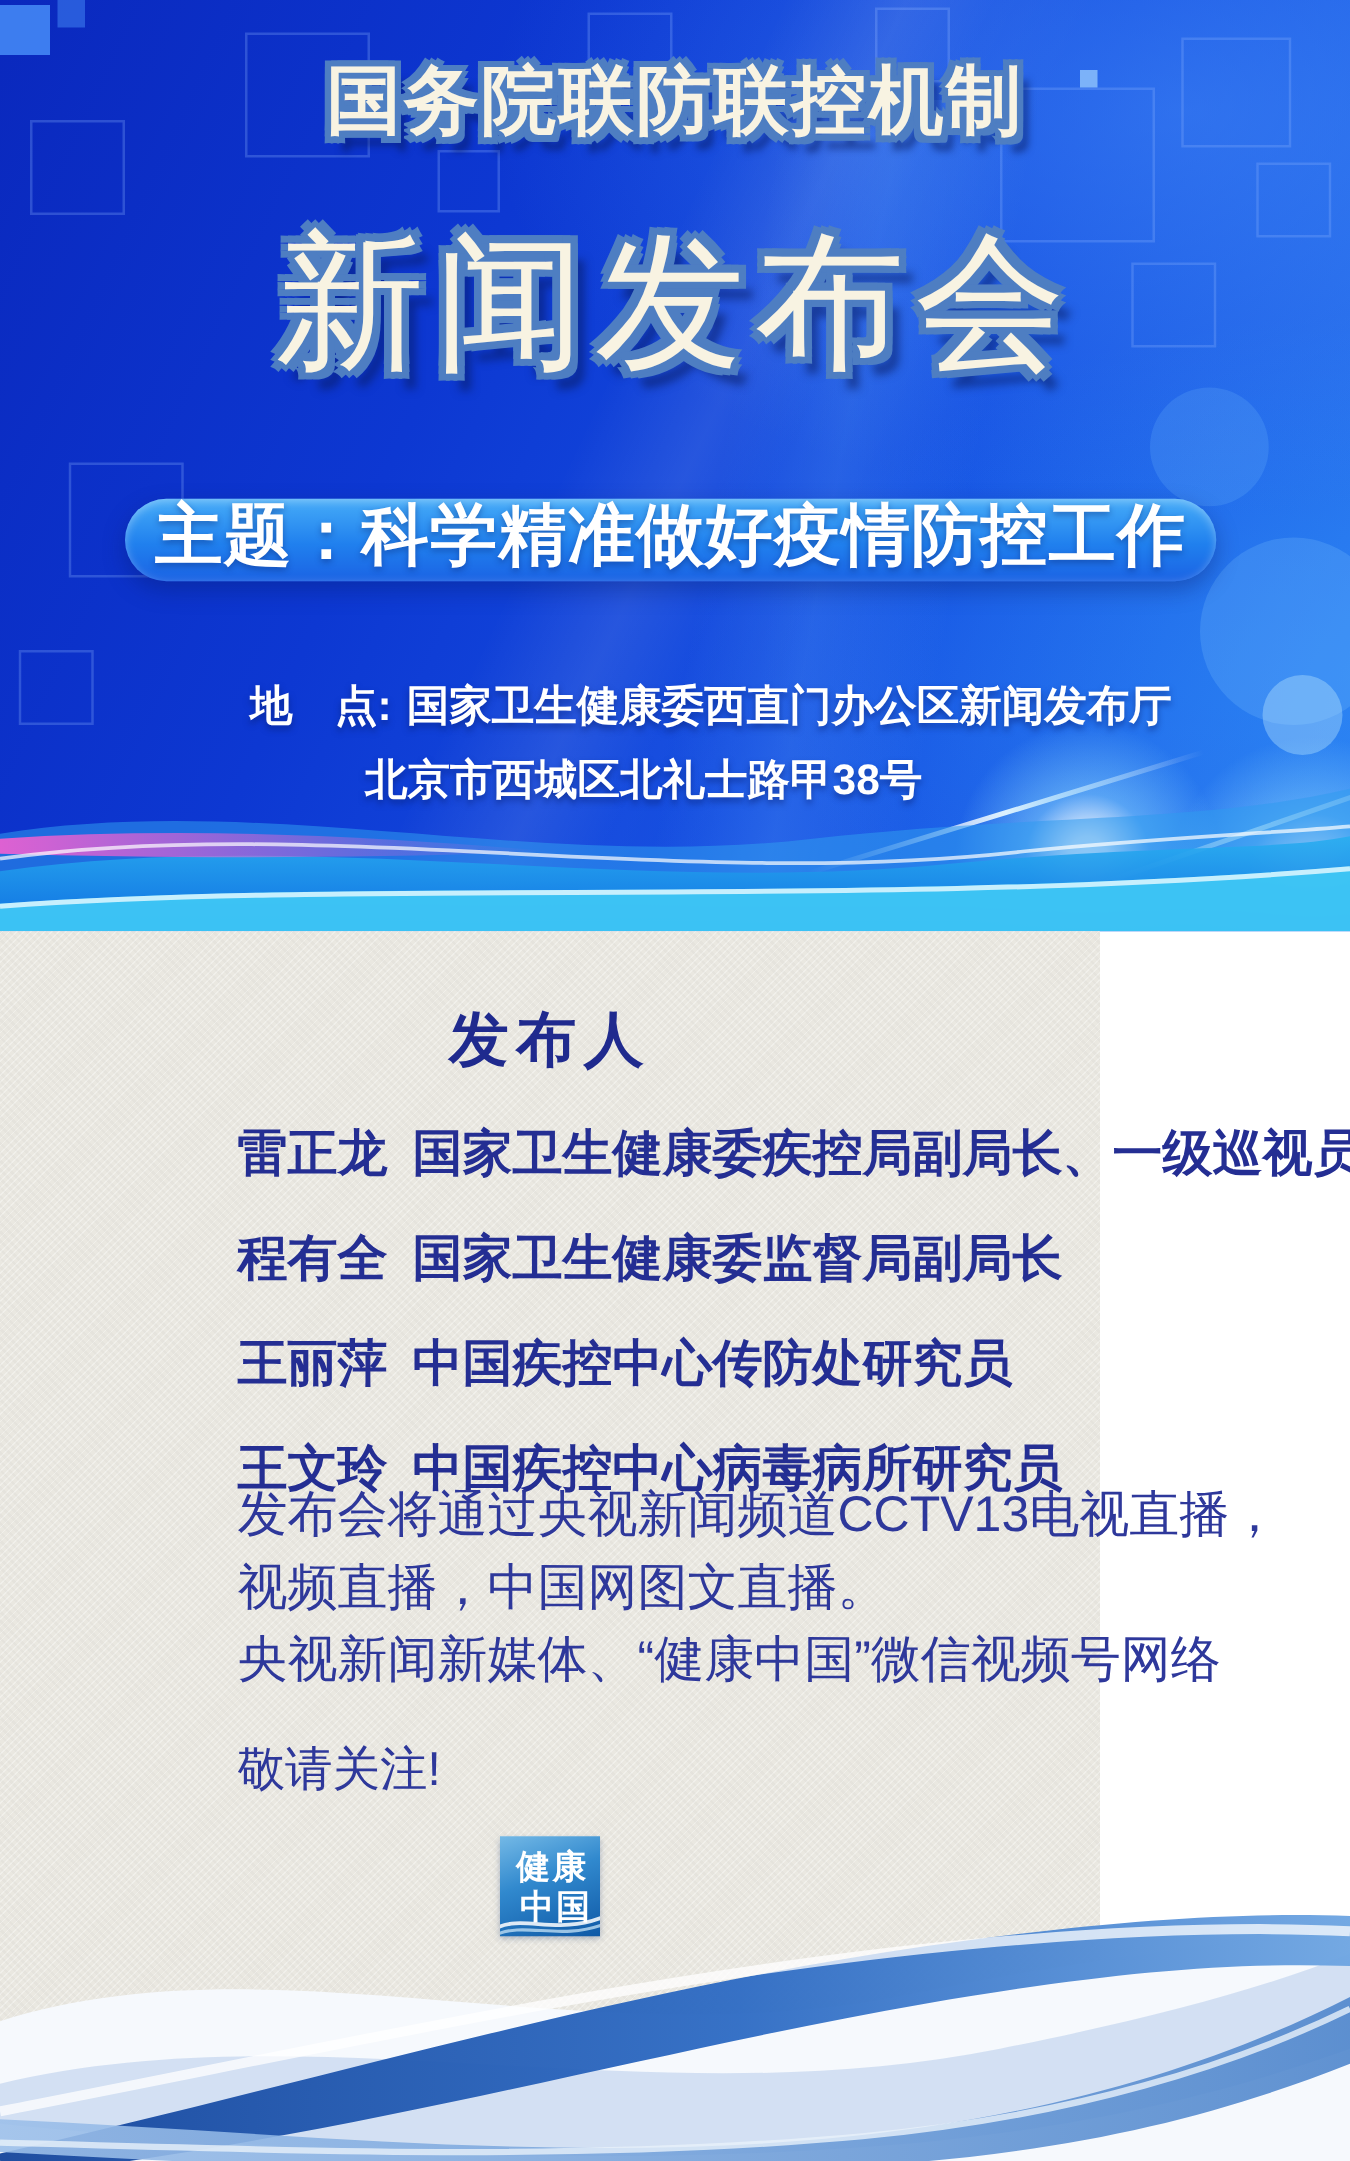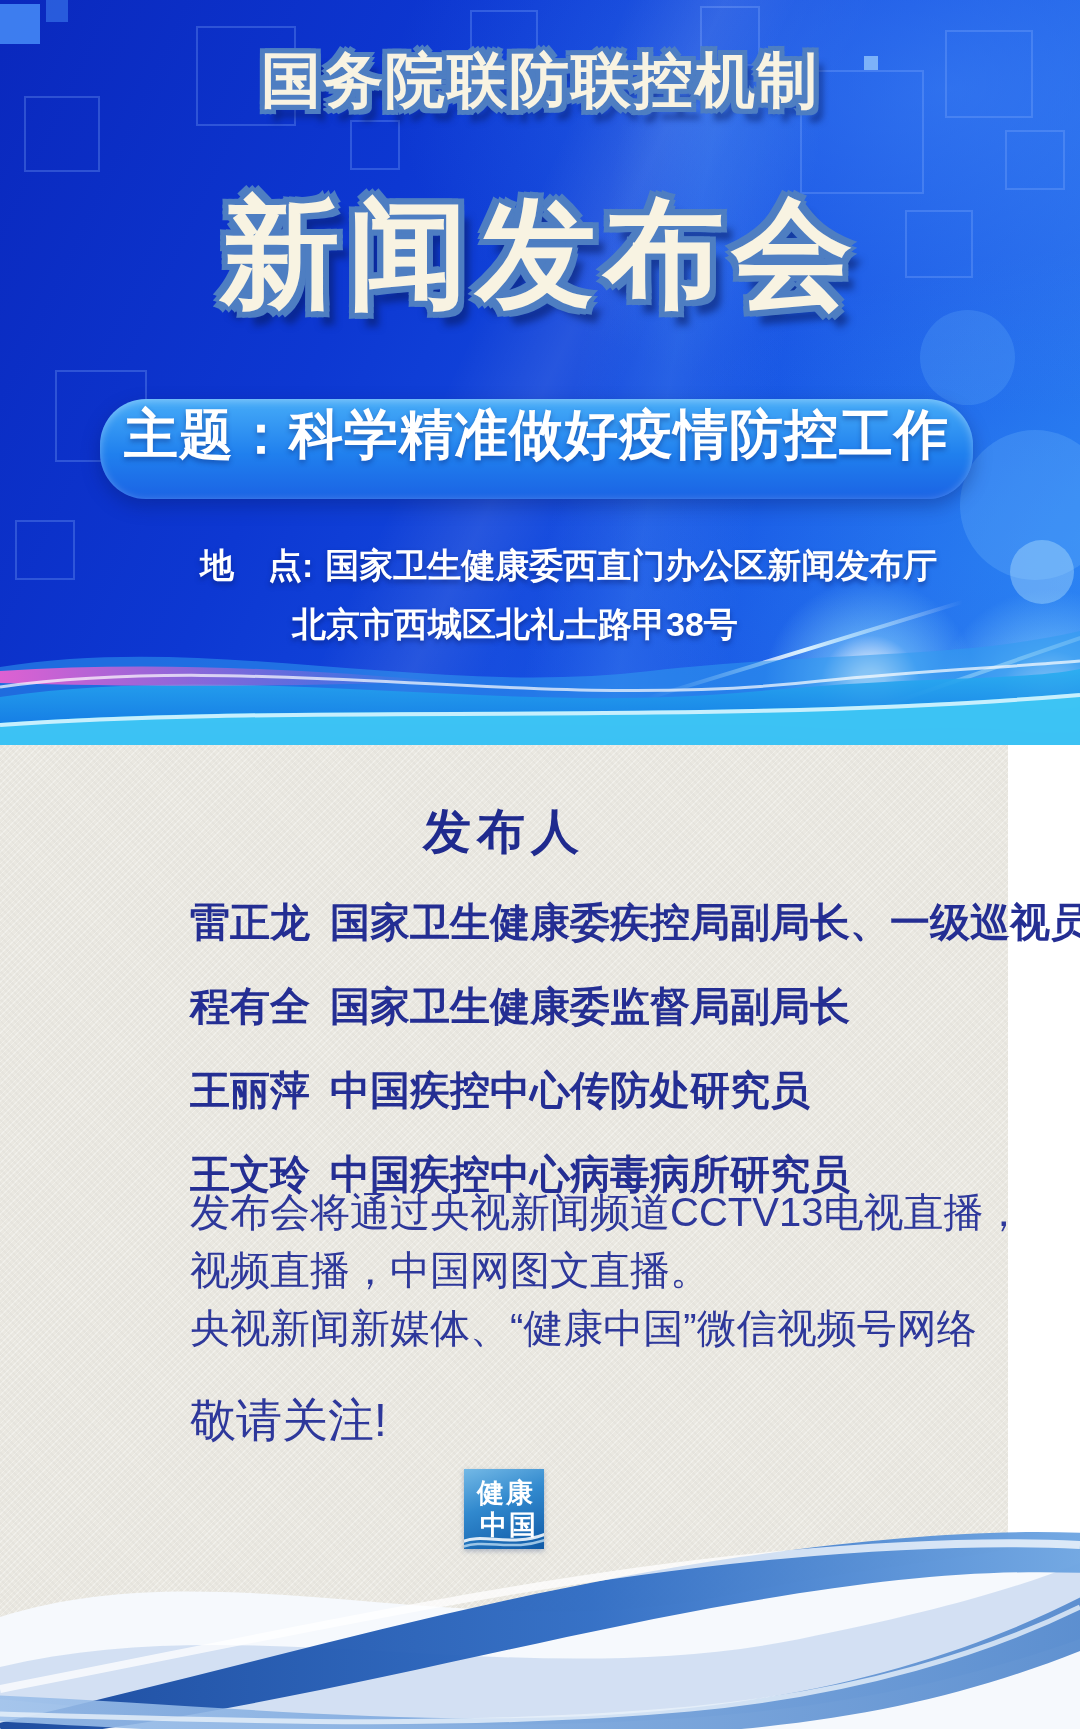--- a/index.html
+++ b/index.html
@@ -25,55 +25,55 @@
   .streak{position:absolute;height:4px;border-radius:2px;
     background:linear-gradient(90deg,transparent,rgba(255,255,255,.95),transparent);}
 
   .title1{position:absolute;left:0;top:48px;width:100%;text-align:center;
     font-family:"Liberation Serif",serif;font-weight:bold;font-size:60px;line-height:1.12;
     letter-spacing:2px;color:#f8f3e2;
     text-shadow:-5px -5px 0 #4e7ec2,5px -5px 0 #4e7ec2,-5px 5px 0 #4e7ec2,5px 5px 0 #4e7ec2,
       -5px 0 0 #4e7ec2,5px 0 0 #4e7ec2,0 -5px 0 #4e7ec2,0 5px 0 #4e7ec2,
       9px 12px 6px rgba(7,26,92,.55);}
   .title2{position:absolute;left:0;top:176px;width:100%;text-align:center;
-    font-family:"Liberation Serif",serif;font-weight:bold;font-size:120px;line-height:1.12;
+    font-family:"Liberation Serif",serif;font-weight:normal;font-size:120px;line-height:1.12;
     letter-spacing:8px;color:#f8f3e2;
     text-shadow:-6px -6px 0 #4e7ec2,6px -6px 0 #4e7ec2,-6px 6px 0 #4e7ec2,6px 6px 0 #4e7ec2,
       -6px 0 0 #4e7ec2,6px 0 0 #4e7ec2,0 -6px 0 #4e7ec2,0 6px 0 #4e7ec2,
-      11px 14px 7px rgba(7,26,92,.55);margin-top:12px;}
-
-  .pill{position:absolute;left:100px;top:399px;width:873px;height:100px;border-radius:46px;
+      11px 14px 7px rgba(7,26,92,.55);}
+
+  .pill{position:absolute;left:100px;top:399px;width:873px;height:66px;border-radius:46px;
     background:linear-gradient(180deg,#46acf8 0%,#2080ee 55%,#1b63e4 100%);
     box-shadow:0 7px 18px rgba(5,25,100,.35), inset 0 2px 8px rgba(255,255,255,.35);
-    display:flex;align-items:flex-start;justify-content:center;
+    display:flex;align-items:flex-end;justify-content:center;
     font-size:54px;font-weight:bold;color:#ffffff;letter-spacing:1px;
     text-shadow:0 3px 5px rgba(10,40,120,.45);}
 
   .schedule{position:absolute;left:200px;top:548px;color:#ffffff;font-weight:bold;
     font-size:34px;line-height:35px;text-shadow:0 3px 5px rgba(8,30,110,.55);}
   .schedule .row{margin-bottom:13px;white-space:nowrap;}
   .schedule .lbl{margin-right:12px;}
   .schedule .addr{padding-left:92px;margin-top:24px;}
 
   .hero-wave{position:absolute;left:0;bottom:0;width:1080px;height:170px;}
 
   
-  .paper{position:absolute;left:0;top:745px;width:1008px;height:984px;
+  .paper{position:absolute;left:0;top:745px;width:880px;height:984px;
     background:
       repeating-linear-gradient(45deg, rgba(0,0,0,.018) 0 2px, transparent 2px 5px),
       repeating-linear-gradient(-45deg, rgba(255,255,255,.35) 0 1px, transparent 1px 4px),
       #eae8e1;}
   .speakers-heading{position:absolute;left:0;top:55px;width:100%;text-align:center;
     font-size:48px;font-weight:bold;color:#1f2a8e;letter-spacing:6px;}
   .speakers{position:absolute;left:190px;top:150px;}
   .speaker{margin-bottom:29px;font-size:40px;font-weight:bold;color:#242e93;white-space:nowrap;}
   .speaker .nm{margin-right:20px;}
   .broadcast{position:absolute;left:190px;top:438px;font-size:40px;color:#2e389b;
     line-height:58px;white-space:nowrap;}
-  .closing{position:absolute;left:190px;top:645px;font-size:46px;color:#2e389b;}
+  .closing{position:absolute;left:190px;top:645px;font-size:38px;color:#2e389b;}
 
   .logo{position:absolute;left:50%;top:704px;transform:translateX(-50%);
     width:80px;height:80px;overflow:hidden;
     background:linear-gradient(160deg,#74b9e6 0%,#3189ce 42%,#0f59a6 100%);
     box-shadow:0 2px 5px rgba(40,70,120,.35);
     display:flex;flex-direction:column;align-items:center;justify-content:center;
     color:#ffffff;font-weight:bold;font-size:27px;line-height:1.2;letter-spacing:2px;margin-top:20px;}
   .logo .l1{transform:translateX(2px);}
   .logo .l2{transform:translateX(5px);}
   .logo svg{position:absolute;left:0;bottom:0;}

